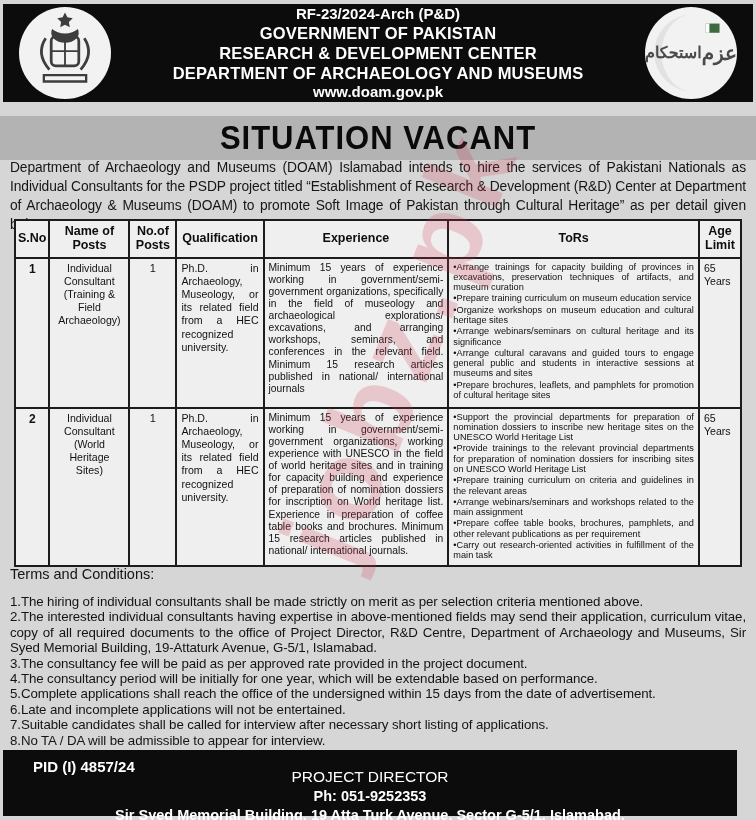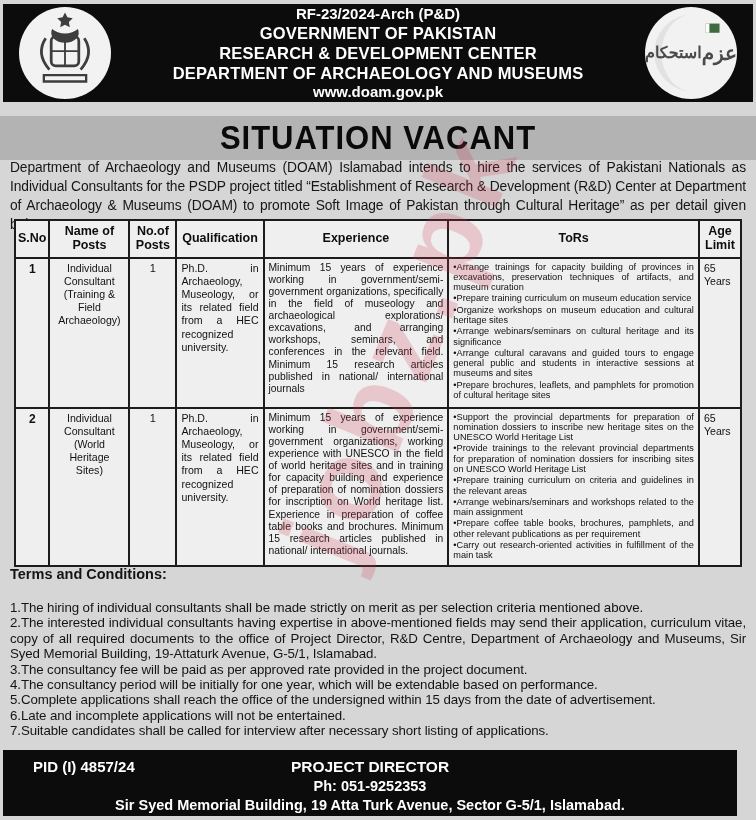--- a/index.html
+++ b/index.html
@@ -77,30 +77,30 @@
   td.c-qual { font-size: 10.6px; line-height: 1.25; text-align: justify; padding-top: 6px; }
   td.c-exp  { font-size: 10.3px; line-height: 1.18; text-align: justify; }
   td.c-tors { font-size: 9.2px;  line-height: 1.12; }
   td.c-tors .tor-item { text-align: justify; margin-bottom: 1px; }
   td.c-age  { font-size: 10.6px; line-height: 1.25; }
   tr.row-1 { height: 150px; }
   tr.row-2 { height: 158px; }
 
   
   .terms { position: absolute; top: 566px; left: 10px; right: 10px; color: #141414; }
-  .terms-heading { font-weight: bold; font-size: 14.5px; margin-bottom: 18px; }
+  .terms-heading { font-weight: normal; font-size: 14.5px; margin-bottom: 12px; }
   .term-item { font-size: 13.3px; line-height: 15.4px; text-align: justify; letter-spacing: -0.1px; }
 
   
   .footer-bar {
     position: absolute; left: 3px; right: 19px; bottom: 4px; height: 66px;
     background: #0c0c0c; color: #fff; text-align: center; padding-top: 5px;
   }
   .f-pid { position: absolute; left: 30px; top: 8px; font-weight: bold; font-size: 15px; }
-  .f-title   { font-size: 15.5px; font-weight: bold; margin-top: 3px; }
+  .f-title   { font-size: 15.5px; font-weight: normal; margin-top: 13px; }
   .f-phone   { font-size: 14.5px; font-weight: bold; margin-top: 2px; }
   .f-address { font-size: 14.5px; font-weight: bold; margin-top: 3px; }
 
   
   .watermark {
     position: absolute; left: 80px; top: 280px; width: 640px;
     text-align: center; transform: rotate(-68deg);
     font-size: 112px; font-weight: bold; letter-spacing: 10px;
     color: rgba(208, 58, 80, 0.22);
     pointer-events: none; white-space: nowrap;
@@ -212,20 +212,21 @@
   <div class="terms">
     <div class="terms-heading">Terms and Conditions:</div>
     <div>
         <div class="term-item">1.The hiring of individual consultants shall be made strictly on merit as per selection criteria mentioned above.</div>
         <div class="term-item">2.The interested individual consultants having expertise in above-mentioned fields may send their application, curriculum vitae, copy of all required documents to the office of Project Director, R&amp;D Centre, Department of Archaeology and Museums, Sir Syed Memorial Building, 19-Attaturk Avenue, G-5/1, Islamabad.</div>
         <div class="term-item">3.The consultancy fee will be paid as per approved rate provided in the project document.</div>
         <div class="term-item">4.The consultancy period will be initially for one year, which will be extendable based on performance.</div>
         <div class="term-item">5.Complete applications shall reach the office of the undersigned within 15 days from the date of advertisement.</div>
         <div class="term-item">6.Late and incomplete applications will not be entertained.</div>
         <div class="term-item">7.Suitable candidates shall be called for interview after necessary short listing of applications.</div>
+        <div class="term-item">8.No TA / DA will be admissible to appear for interview.</div>
       </div>
   </div>
 
   <div class="footer-bar">
     <div class="f-pid">PID (I) 4857/24</div>
     <div class="f-title">PROJECT DIRECTOR</div>
     <div class="f-phone">Ph: 051-9252353</div>
     <div class="f-address">Sir Syed Memorial Building, 19 Atta Turk Avenue, Sector G-5/1, Islamabad.</div>
   </div>
 

